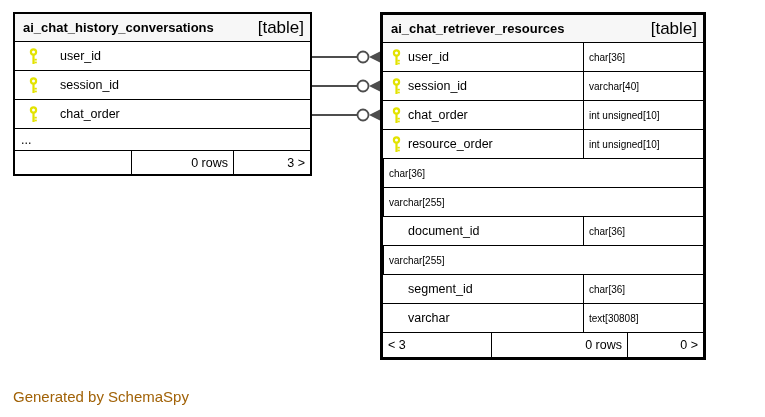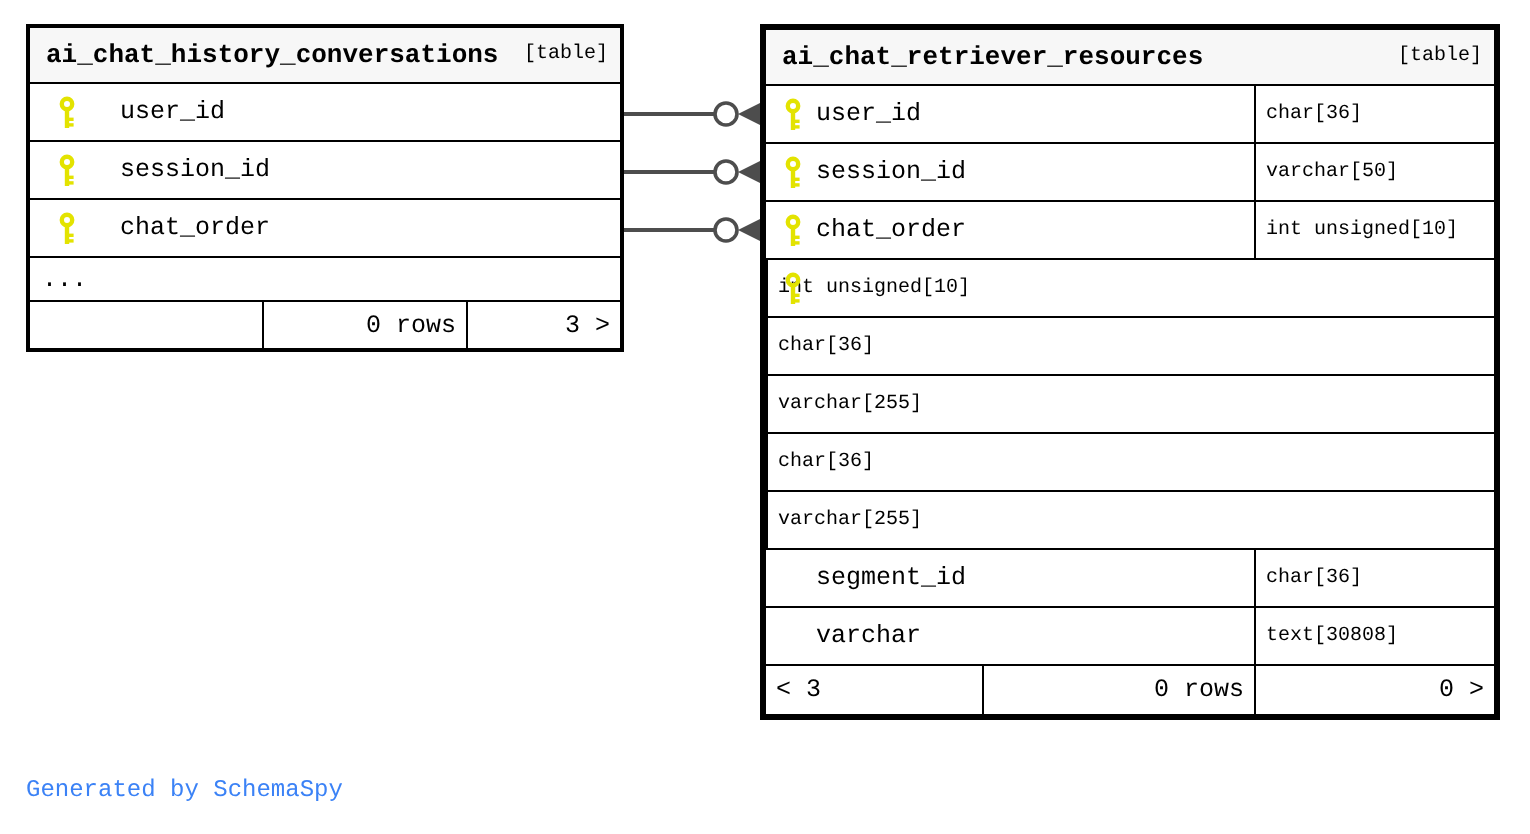--- a/index.html
+++ b/index.html
@@ -1,32 +1,32 @@
 <!DOCTYPE html>
 <html style="--key-color: #e3e300; --connector-color: #4d4d4d; --header-bg: #f7f7f7;"><head>
 <meta charset="utf-8">
 <style>
   html,body { margin:0; padding:0; background:#ffffff; }
   * { box-sizing:border-box; }
   .canvas {
     position:relative; width:765px; height:417px; background:#fff;
-    font-family:Liberation Mono, monospace; color:#000;
+    font-family:Liberation Sans, sans-serif; color:#000;
     overflow:hidden;
   }
   .tbox { position:absolute; background:#fff; }
   .tbox.left  { left:13px;  top:12px; width:299px; border:2px solid #000; }
-  .tbox.right { left:380px; top:12px; width:370px; border:3px solid #000; }
+  .tbox.right { left:380px; top:12px; width:326px; border:3px solid #000; }
 
   .thead {
     display:flex; justify-content:space-between; align-items:center;
     height:28px; padding:0 6px 0 8px;
     background:var(--header-bg,#f7f7f7); border-bottom:1px solid #000;
   }
   .tname  { font-weight:bold; font-size:13px; }
-  .tbadge { font-size:10px; font-weight:normal; }
+  .tbadge { font-size:17px; font-weight:normal; }
 
   .trow {
     position:relative; display:flex; align-items:stretch;
     height:29px; border-bottom:1px solid #000; font-size:12.5px;
   }
   .name-cell { flex:1; display:flex; align-items:center;text-align:right; }
   .left  .name-cell { padding-left:45px; }
   .right .name-cell { padding-left:25px; }
   .type-cell {
     width:120px; display:flex; align-items:center;
@@ -53,21 +53,21 @@
   .left  .fcell.mid   { width:102px; }
   .left  .fcell.end   { flex:1; }
   .right .fcell.start { width:108px; }
   .right .fcell.mid   { width:136px; }
   .right .fcell.end   { flex:1; }
 
   .connectors { position:absolute; left:312px; top:40px; }
 
   .credit {
     position:absolute; left:13px; top:388px;
-    font-size:12px; color:#3b82f6;
+    font-size:15px; color:#a16207;
   }
 </style>
 </head>
 <body>
 
 <div class="canvas">
 
   <div class="tbox left">
     <div class="thead">
       <span class="tname">ai_chat_history_conversations</span>
@@ -162,21 +162,21 @@
     <div class="trow">
       <span class="key-icon">
         <svg width="11" height="17" viewBox="0 0 11 17">
           <circle cx="5.5" cy="4" r="2.6" fill="none" style="stroke:var(--key-color,#e3e300)" stroke-width="2.2"></circle>
           <rect x="4.4" y="6.2" width="2.2" height="9.8" style="fill:var(--key-color,#e3e300)"></rect>
           <rect x="6.4" y="10.8" width="2.4" height="1.7" style="fill:var(--key-color,#e3e300)"></rect>
           <rect x="6.4" y="13.6" width="2.4" height="1.7" style="fill:var(--key-color,#e3e300)"></rect>
         </svg>
       </span>
       <span class="name-cell">session_id</span>
-      <span class="type-cell">varchar[50]</span>
+      <span class="type-cell">varchar[40]</span>
     </div>
 
     <div class="trow">
       <span class="key-icon">
         <svg width="11" height="17" viewBox="0 0 11 17">
           <circle cx="5.5" cy="4" r="2.6" fill="none" style="stroke:var(--key-color,#e3e300)" stroke-width="2.2"></circle>
           <rect x="4.4" y="6.2" width="2.2" height="9.8" style="fill:var(--key-color,#e3e300)"></rect>
           <rect x="6.4" y="10.8" width="2.4" height="1.7" style="fill:var(--key-color,#e3e300)"></rect>
           <rect x="6.4" y="13.6" width="2.4" height="1.7" style="fill:var(--key-color,#e3e300)"></rect>
         </svg>
@@ -187,32 +187,34 @@
 
     <div class="trow">
       <span class="key-icon">
         <svg width="11" height="17" viewBox="0 0 11 17">
           <circle cx="5.5" cy="4" r="2.6" fill="none" style="stroke:var(--key-color,#e3e300)" stroke-width="2.2"></circle>
           <rect x="4.4" y="6.2" width="2.2" height="9.8" style="fill:var(--key-color,#e3e300)"></rect>
           <rect x="6.4" y="10.8" width="2.4" height="1.7" style="fill:var(--key-color,#e3e300)"></rect>
           <rect x="6.4" y="13.6" width="2.4" height="1.7" style="fill:var(--key-color,#e3e300)"></rect>
         </svg>
       </span>
+      <span class="name-cell">resource_order</span>
       <span class="type-cell">int unsigned[10]</span>
     </div>
 
     <div class="trow">
       <span class="type-cell">char[36]</span>
     </div>
 
     <div class="trow">
       <span class="type-cell">varchar[255]</span>
     </div>
 
     <div class="trow">
+      <span class="name-cell">document_id</span>
       <span class="type-cell">char[36]</span>
     </div>
 
     <div class="trow">
       <span class="type-cell">varchar[255]</span>
     </div>
 
     <div class="trow">
       <span class="name-cell">segment_id</span>
       <span class="type-cell">char[36]</span>

